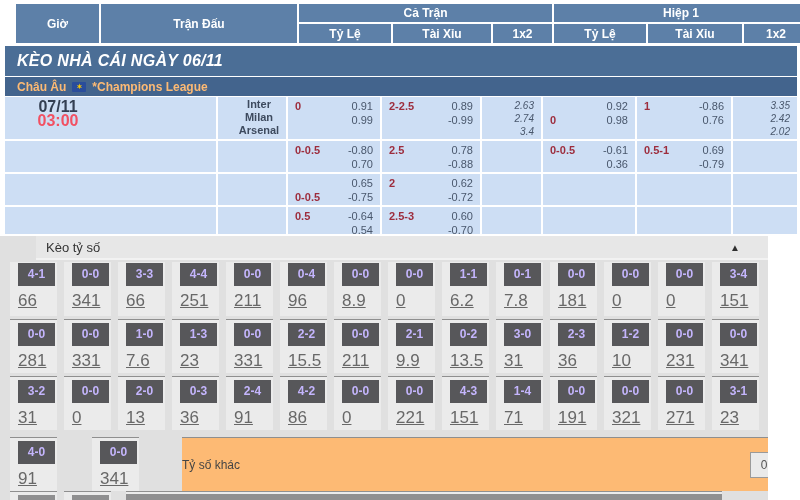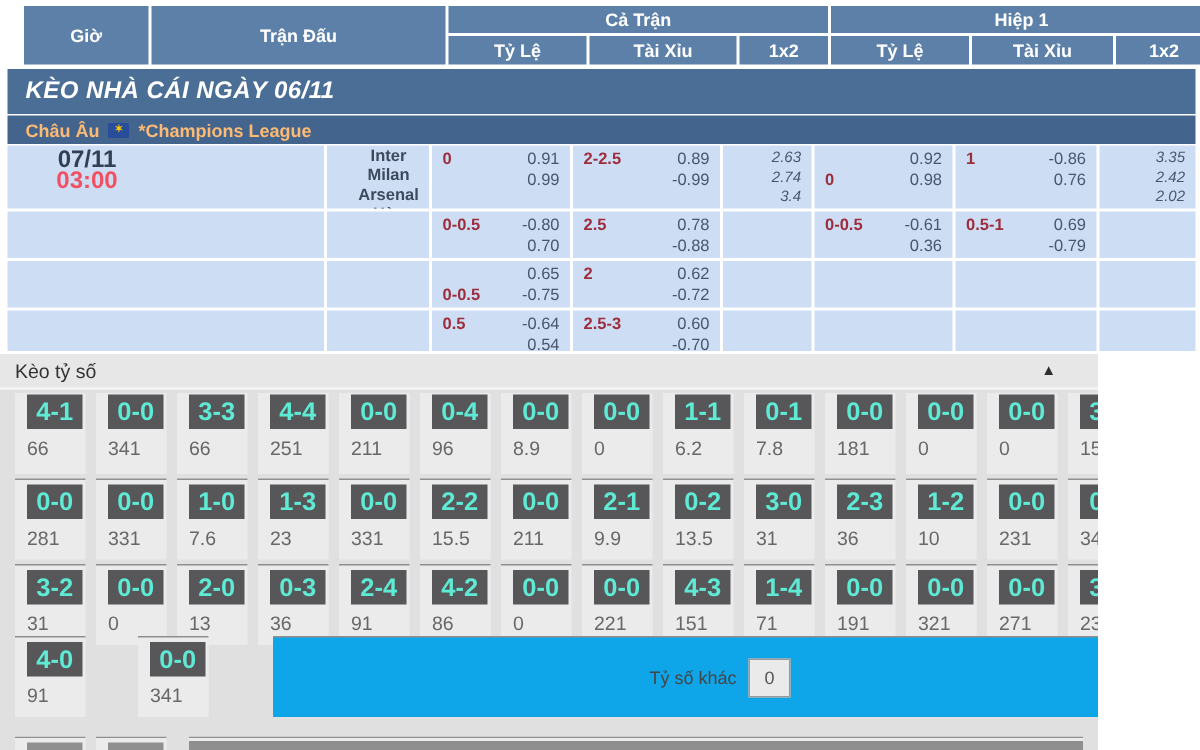--- a/index.html
+++ b/index.html
@@ -40,34 +40,34 @@
   .oline{display:flex;justify-content:space-between;padding:0 7px;font-size:11px;line-height:14px;}
   .olbl{color:#9d2d3d;font-weight:bold;}
   .oval{color:#49576c;}
   .x2line{text-align:right;padding-right:7px;font-size:10px;line-height:13px;color:#49576c;font-style:italic;}
   .twrap{width:106px;text-align:center;font-size:16px;font-weight:bold;line-height:14px;padding-top:1px;}
   .tdate{color:#333f52}
   .tclock{color:#f25062}
   .teams{padding:1px 0 0 14px;font-size:11px;font-weight:bold;color:#3d4a5e;line-height:13px;text-align:center;}
 
   
-  .scores{position:absolute;left:0;top:236px;width:732px;height:264px;background:#e0e0e0;overflow:hidden;}
+  .scores{position:absolute;left:0;top:236px;width:732px;height:264px;background:#e0e0e0;overflow:hidden;padding-left:36px;}
   .score-head{height:22px;background:#e7e7e7;border-bottom:2px solid #f2f2f2;
         display:flex;align-items:center;justify-content:space-between;
         padding:0 28px 0 10px;font-size:13px;color:#333;}
   .arrow{font-size:10px;color:#2f2f2f;cursor:pointer;}
   .score-row{position:absolute;left:10px;display:flex;gap:7px;height:54px;}
   .bordered .sc{border-top:1px solid #8f8f8f;}
   .sc{width:47px;background:#ebebeb;box-sizing:border-box;}
-  .sc-box{width:37px;height:23px;margin:1px 14px 0 8px;background:#57575a;color:#5eead4;
-        font-size:17px;font-weight:bold;line-height:23px;text-align:center;}
+  .sc-box{width:37px;height:23px;margin:1px 14px 0 8px;background:#57575a;color:#c4b5fd;
+        font-size:12px;font-weight:bold;line-height:23px;text-align:center;}
   .bordered .sc-box{margin-top:3px;}
-  .sc-val{margin:5px 0 0 8px;font-size:13px;color:#686868;}
-  .merged{width:596px;margin-left:8px;background:#0ea5e9;border-top:1px solid #8f8f8f;
-        box-sizing:border-box;display:flex;align-items:center;justify-content:center;gap:8px;}
+  .sc-val{margin:5px 0 0 8px;font-size:17px;color:#686868;text-decoration:underline;}
+  .merged{width:596px;margin-left:8px;background:#fdba74;border-top:1px solid #8f8f8f;
+        box-sizing:border-box;display:flex;align-items:center;justify-content:space-between;gap:8px;}
   .other-label{font-size:12px;color:#454545;}
   .other-input{display:inline-block;width:26px;height:24px;border:1px solid #9a9a9a;
         background:#eaeaea;text-align:center;line-height:24px;font-size:12px;color:#555;}
   .partial{top:255px;height:9px;overflow:hidden;}
   .partial .sc-box{background:#8f8f90;}
   .pmerge{width:596px;margin-left:8px;border-top:1px solid #8f8f8f;background:#ebebeb;box-sizing:border-box;}
   .pm-fill{height:20px;margin-top:2px;background:#8f8f90;}
 </style>
 </head>
 <body>
@@ -435,21 +435,21 @@
           </div>
           <div class="sc">
             <div class="sc-box">0-0</div>
             <div class="sc-val">271</div>
           </div>
           <div class="sc">
             <div class="sc-box">3-1</div>
             <div class="sc-val">23</div>
           </div>
         </div>
-        <div class="score-row bordered" style="top: 188px; gap: 35px;">
+        <div class="score-row bordered" style="top: 201px; gap: 35px;">
           <div class="sc">
             <div class="sc-box">4-0</div>
             <div class="sc-val">91</div>
           </div>
           <div class="sc">
             <div class="sc-box">0-0</div>
             <div class="sc-val">341</div>
           </div>
           <div class="merged">
             <span class="other-label">Tỷ số khác</span>

